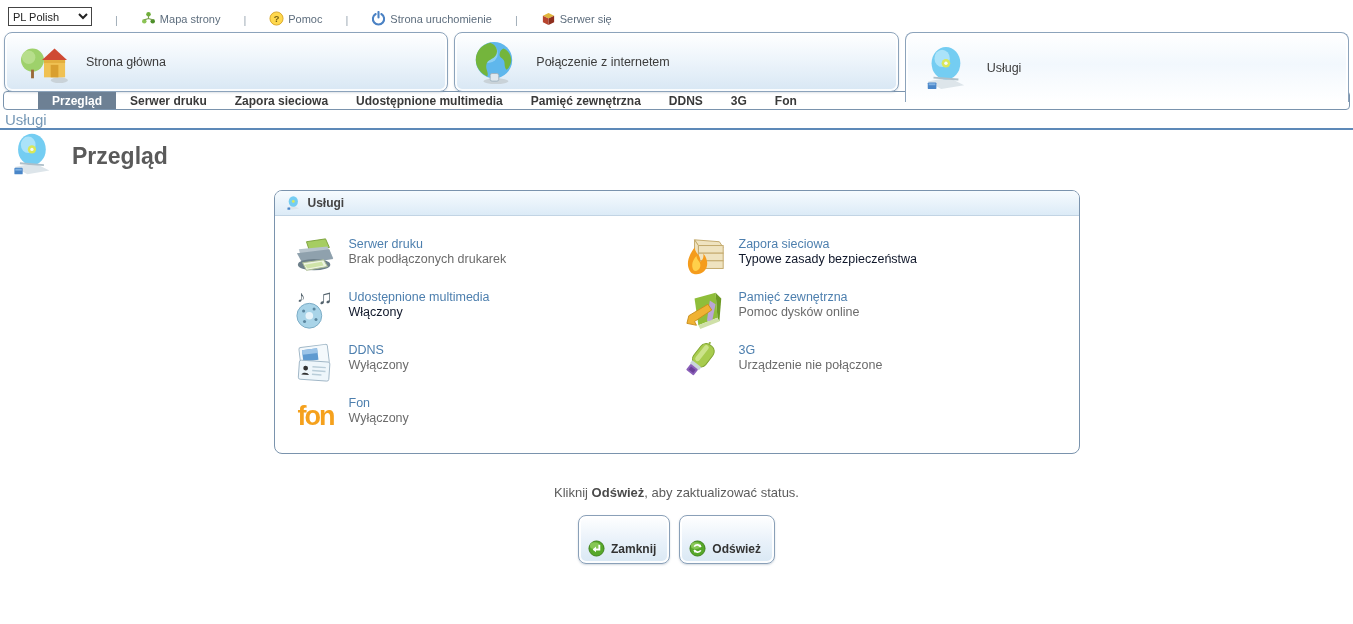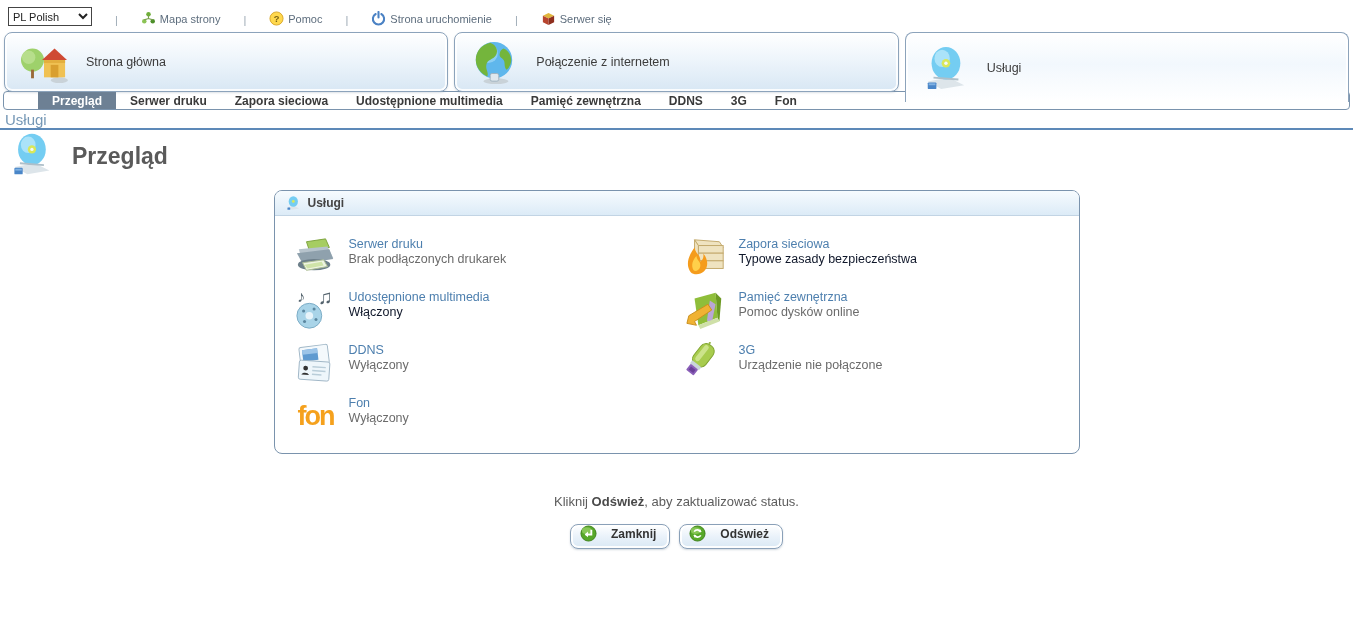--- a/index.html
+++ b/index.html
@@ -45,27 +45,27 @@
   .panel-body { padding:18px 12px 14px 16px; display:grid; grid-template-columns:390px 390px; row-gap:7px; }
   .svc-item { display:flex; gap:8px; min-height:46px; }
   .svc-icon { width:50px; height:46px; flex-shrink:0; display:flex; align-items:center; justify-content:center; }
   .svc-text { padding-top:3px; }
   .svc-name { font-size:12.5px; color:#4d7fae; cursor:pointer; }
   .svc-status { font-size:12.5px; color:#6b6b6b; margin-top:1px; }
   .svc-status.green { color:#0f172a; }
   .fon-logo { font-size:27px; font-weight:bold; color:#f5a11d; letter-spacing:-2px; line-height:1; }
 
   
-  .hint { text-align:center; font-size:13px; color:#5c5c5c; margin-top:40px; }
+  .hint { text-align:center; font-size:13px; color:#5c5c5c; margin-top:31px; }
   .hint b { color:#4a4a4a; }
   .btn-row { display:flex; justify-content:center; gap:9px; margin-top:15px; }
-  .btn { display:flex; align-items:center; gap:14px; border:1px solid #8aa0b8; border-radius:8px;
+  .btn { display:flex; align-items:center; gap:6px; border:1px solid #8aa0b8; border-radius:8px;
          background:linear-gradient(#ffffff, #eaf2fa 50%, #d9e8f4);
          box-shadow:inset 0 0 0 2px rgba(255,255,255,.9), 0 1px 2px rgba(120,140,160,.35);
-         padding:0 13px 6px 9px; font-size:12px; font-weight:bold; color:#333; cursor:pointer; }
+         padding:24px 13px 6px 9px; font-size:12px; font-weight:bold; color:#333; cursor:pointer; }
   .btn svg { width:17px; height:17px; }
 </style>
 </head>
 <body>
 
 <div class="topbar">
   <select>
     <option>PL Polish</option>
   </select>
   <span class="top-sep">|</span>

